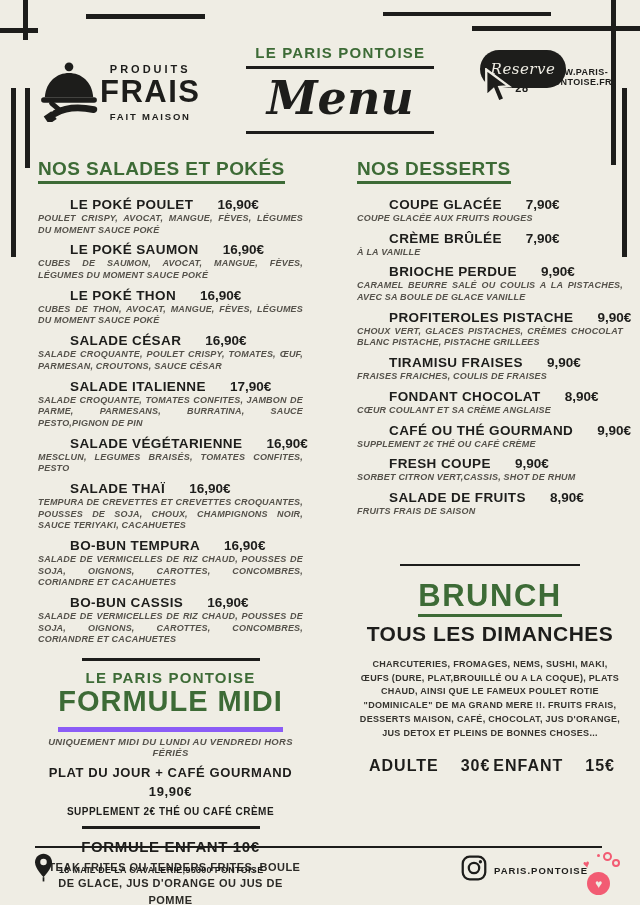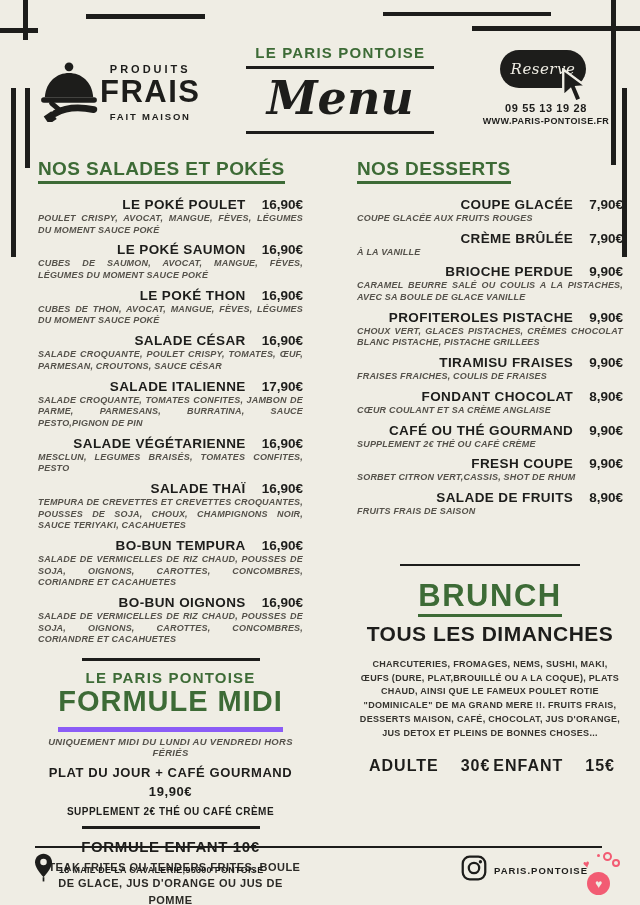--- a/index.html
+++ b/index.html
@@ -11,35 +11,35 @@
   .header{position:absolute;top:36px;left:38px;right:28px;height:110px;display:flex;justify-content:space-between;align-items:flex-start;}
   .logo-block{display:flex;align-items:center;gap:0;margin-top:24px;}
   .logo-text{display:flex;flex-direction:column;align-items:center;line-height:1.05;}
   .logo-line1{font-size:11px;letter-spacing:3px;font-weight:600;}
   .logo-line2{font-size:31px;font-weight:900;letter-spacing:1.5px;}
   .logo-line3{font-size:9.5px;letter-spacing:1.8px;font-weight:600;margin-top:3px;}
   .center-block{display:flex;flex-direction:column;align-items:center;width:188px;margin-top:8px;}
   .resto-title{color:#3D6B36;font-size:15px;font-weight:800;letter-spacing:1.2px;white-space:nowrap;}
   .hdiv{width:100%;height:3px;background:#1D1D1B;margin:5px 0;}
   .menu-script{font-family:"DejaVu Serif",serif;font-style:italic;font-weight:bold;font-size:46px;line-height:1.05;padding:0 0 4px 0;}
-  .reserve-block{display:flex;flex-direction:column;align-items:center;margin-top:14px;width:132px;}
+  .reserve-block{display:flex;flex-direction:row;align-items:center;margin-top:14px;width:132px;}
   .reserve-badge{position:relative;width:92px;height:52px;cursor:pointer;}
   .reserve-pill{position:absolute;left:0;top:0;width:86px;height:38px;background:#1D1D1B;border-radius:20px;display:flex;align-items:center;justify-content:center;}
   .reserve-pill span{color:#EFEDE4;font-family:"DejaVu Serif",serif;font-style:italic;font-size:15px;letter-spacing:0.5px;}
   .cursor-icon{position:absolute;right:2px;bottom:-8px;}
   .phone{font-size:11px;font-weight:700;letter-spacing:0.6px;}
   .website{font-size:9px;font-weight:700;letter-spacing:0.4px;margin-top:2px;}
 
   
   .col{position:absolute;top:158px;width:265px;}
   .col-left{left:38px;}
   .col-right{left:357px;width:266px;}
   .section-heading{margin:0 0 13px 0;font-size:19px;font-weight:800;color:#3D6B36;letter-spacing:0.4px;display:inline-block;border-bottom:3px solid #3D6B36;padding-bottom:1px;white-space:nowrap;}
   .menu-item{margin-bottom:6px;}
-  .item-head{display:flex;justify-content:flex-end;align-items:baseline;gap:16px;margin-left:32px;}
+  .item-head{display:flex;justify-content:flex-start;align-items:baseline;gap:24px;margin-left:32px;}
   .item-name{font-weight:800;font-size:13.5px;letter-spacing:0.4px;white-space:nowrap;}
   .item-price{font-weight:800;font-size:13.5px;white-space:nowrap;}
   .item-desc{margin:1px 0 0 0;font-size:9px;font-style:italic;color:#55524B;font-weight:600;text-align:justify;line-height:1.3;letter-spacing:0.2px;}
 
   
   .formule{margin-top:12px;text-align:center;}
   .sep{width:178px;height:2.5px;background:#1D1D1B;margin:0 auto;}
   .formule-sub{color:#3D6B36;font-size:15px;font-weight:800;letter-spacing:1.2px;margin-top:8px;}
   .formule-title{color:#3D6B36;font-size:29px;font-weight:900;letter-spacing:1px;display:inline-block;border-bottom:5px solid #8b5cf6;line-height:1.05;padding-bottom:11px;}
   .formule-note{font-size:9.5px;font-style:italic;color:#55524B;font-weight:600;letter-spacing:0.3px;margin-top:4px;}
@@ -194,21 +194,21 @@
         <div class="menu-item">
           <div class="item-head">
             <span class="item-name">BO-BUN TEMPURA</span>
             <span class="item-price">16,90€</span>
           </div>
           <p class="item-desc">SALADE DE VERMICELLES DE RIZ CHAUD, POUSSES DE SOJA, OIGNONS, CAROTTES, CONCOMBRES, CORIANDRE ET CACAHUETES</p>
         </div>
 
         <div class="menu-item">
           <div class="item-head">
-            <span class="item-name">BO-BUN OIGNONS</span>
+            <span class="item-name">BO-BUN CASSIS</span>
             <span class="item-price">16,90€</span>
           </div>
           <p class="item-desc">SALADE DE VERMICELLES DE RIZ CHAUD, POUSSES DE SOJA, OIGNONS, CAROTTES, CONCOMBRES, CORIANDRE ET CACAHUETES</p>
         </div>
       </div>
 
     
     <div class="formule">
       <div class="sep"></div>
       <div class="formule-sub">LE PARIS PONTOISE</div>

